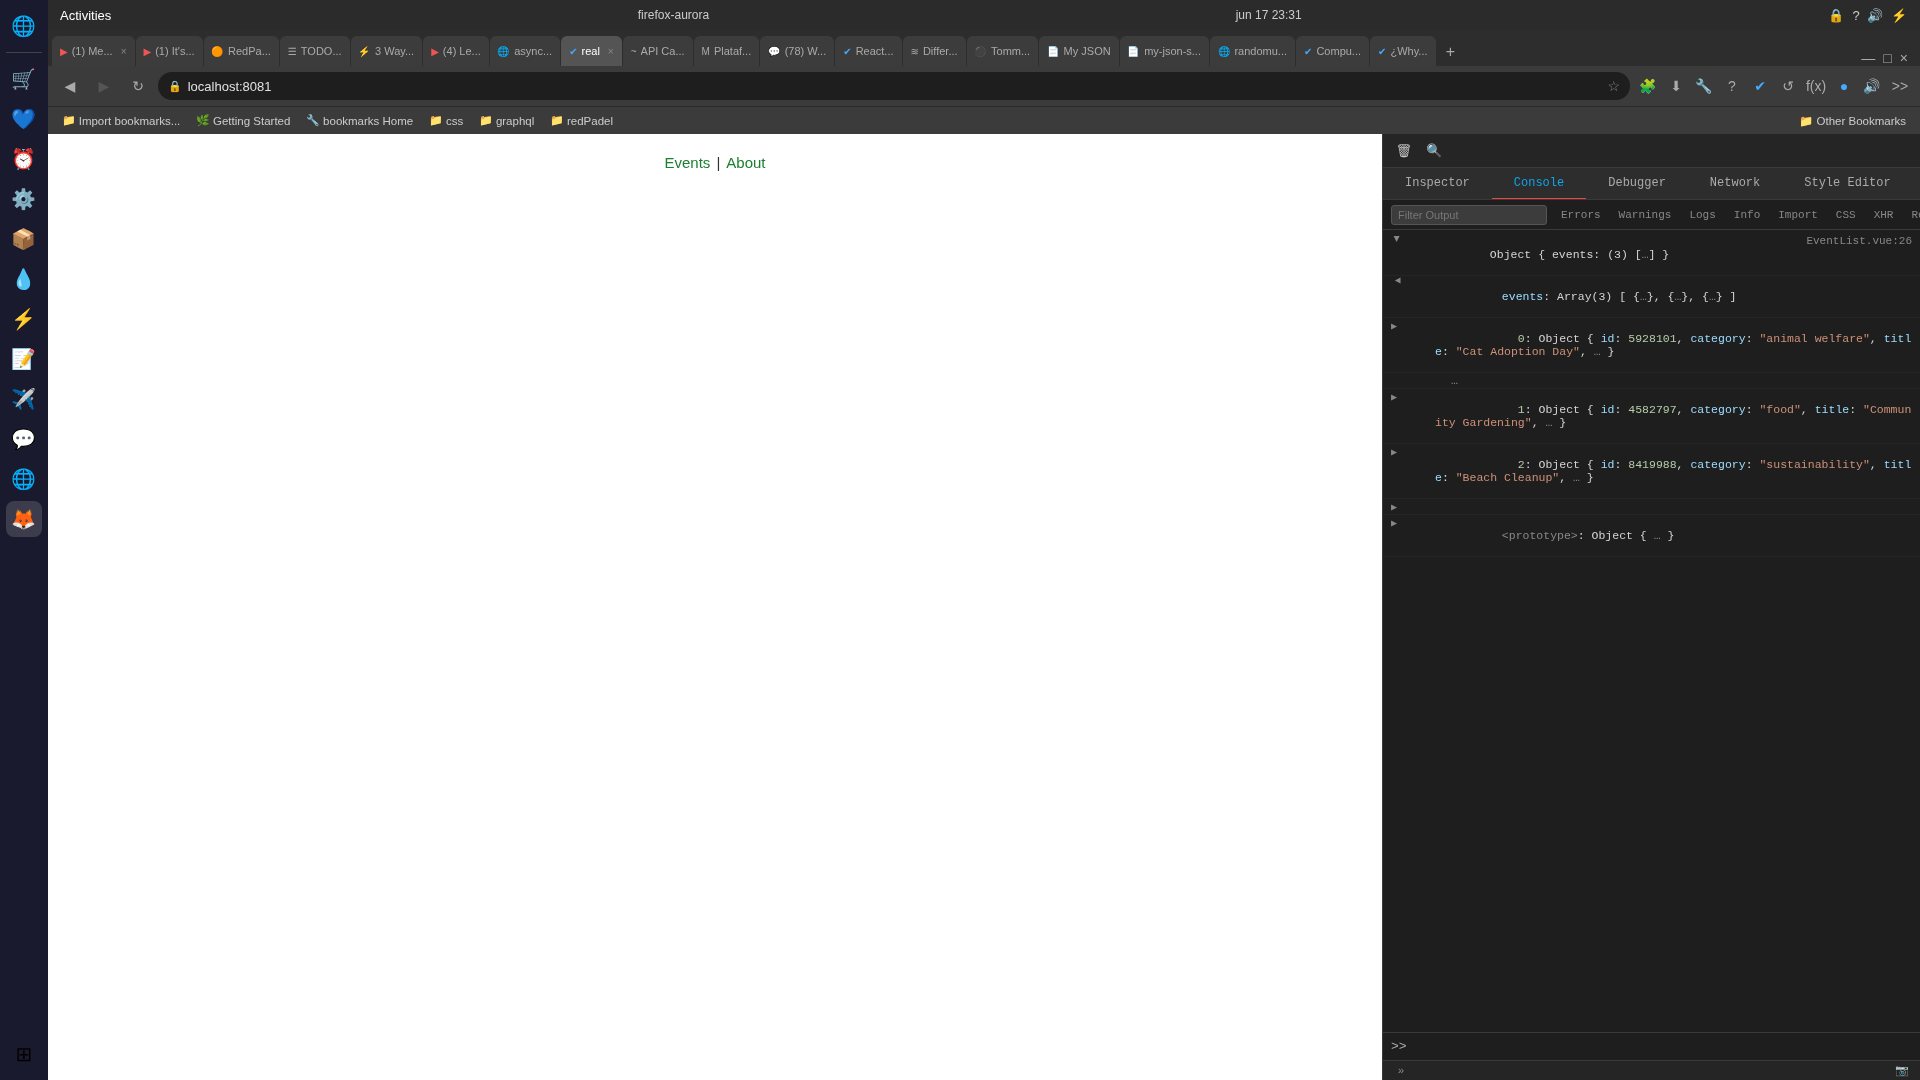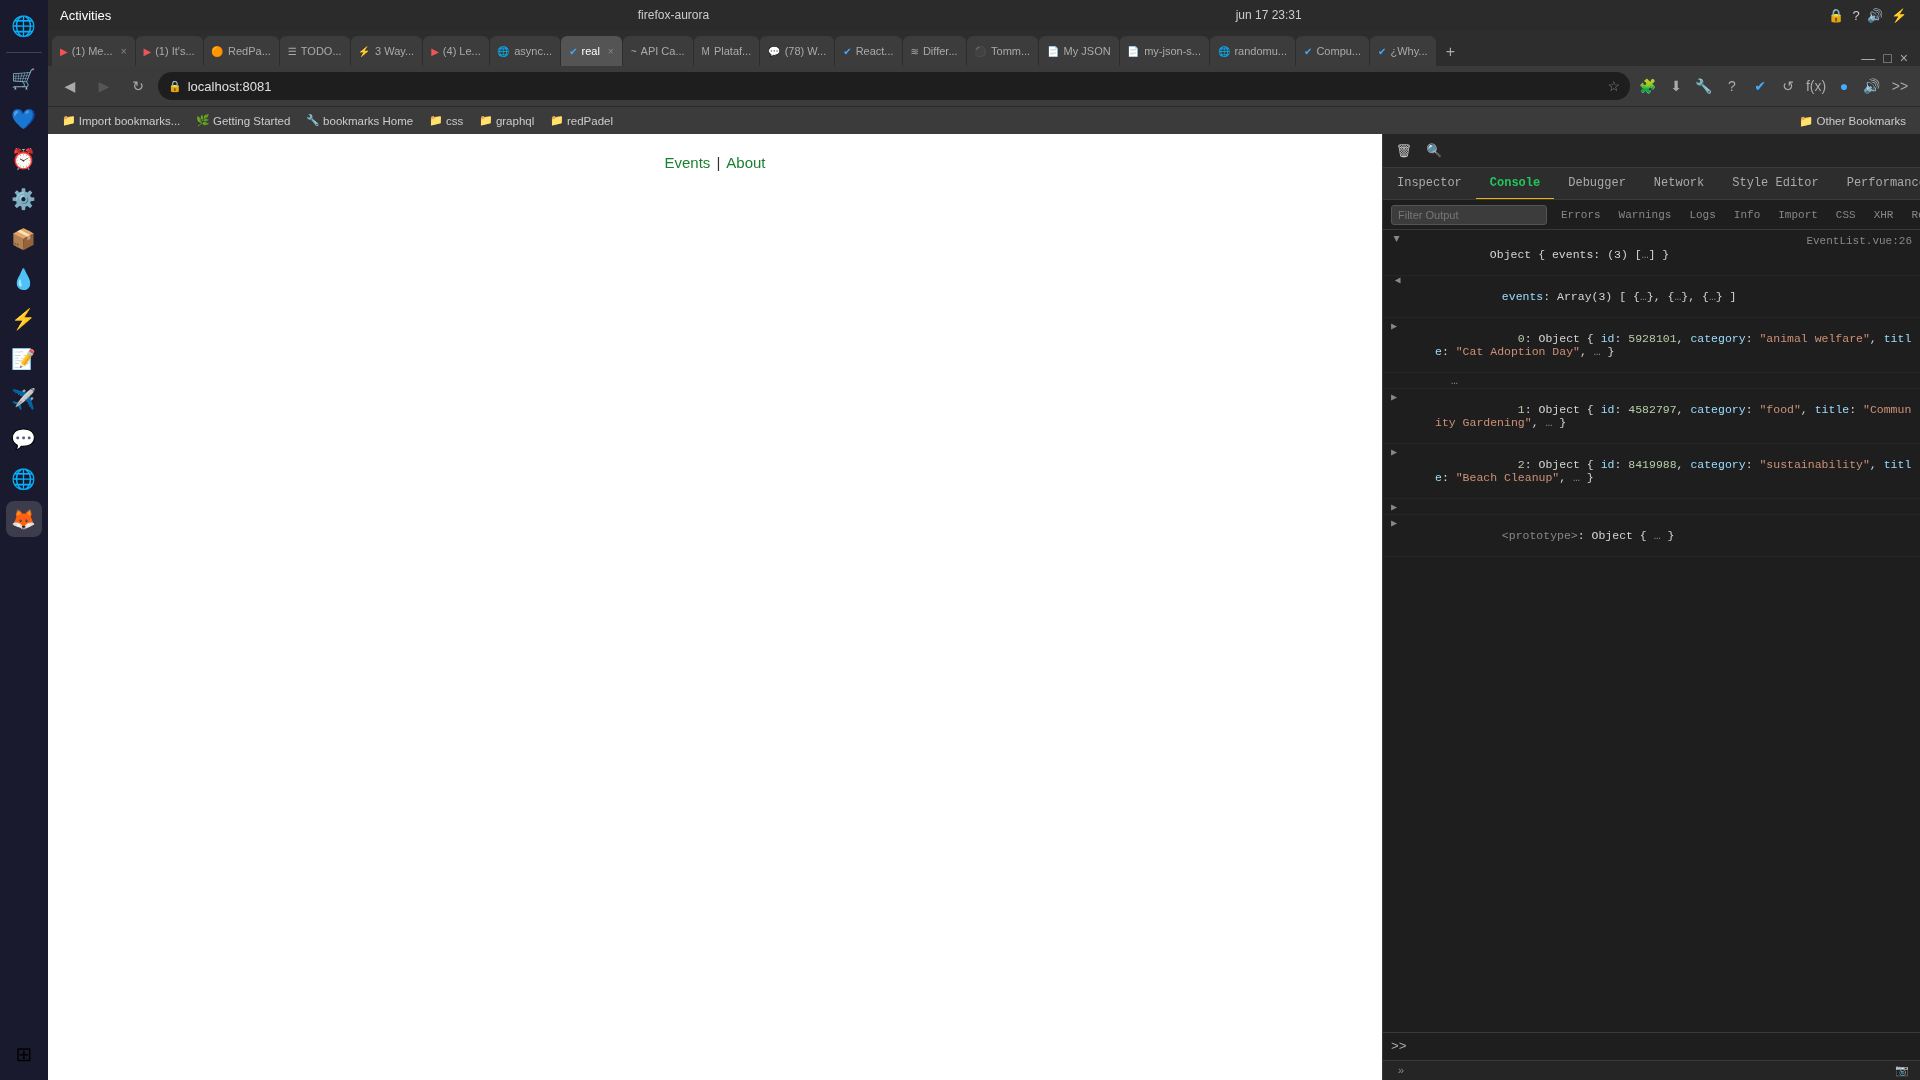--- a/index.html
+++ b/index.html
@@ -256,33 +256,32 @@
     .devtools-tabs {
       height: 32px;
       background: #2d2d2d;
       display: flex;
       align-items: center;
       border-bottom: 1px solid #3a3a3a;
       overflow: hidden;
     }
     .dt-tab {
       height: 32px;
-      padding: 0 14px;
+      padding: 0 22px;
       display: flex;
       align-items: center;
       font-size: 12px;
       color: #aaa;
       cursor: pointer;
       white-space: nowrap;
       border-bottom: 2px solid transparent;
     }
     .dt-tab.active {
-      color: #22c55e;
-      border-bottom: 2px solid #eab308;
-      font-weight: bold;
+      color: #0ea5e9;
+      border-bottom: 2px solid #ef4444;
     }
     .devtools-filter-bar {
       height: 30px;
       background: #1e1e1e;
       display: flex;
       align-items: center;
       padding: 0 8px;
       gap: 6px;
       border-bottom: 1px solid #3a3a3a;
     }

